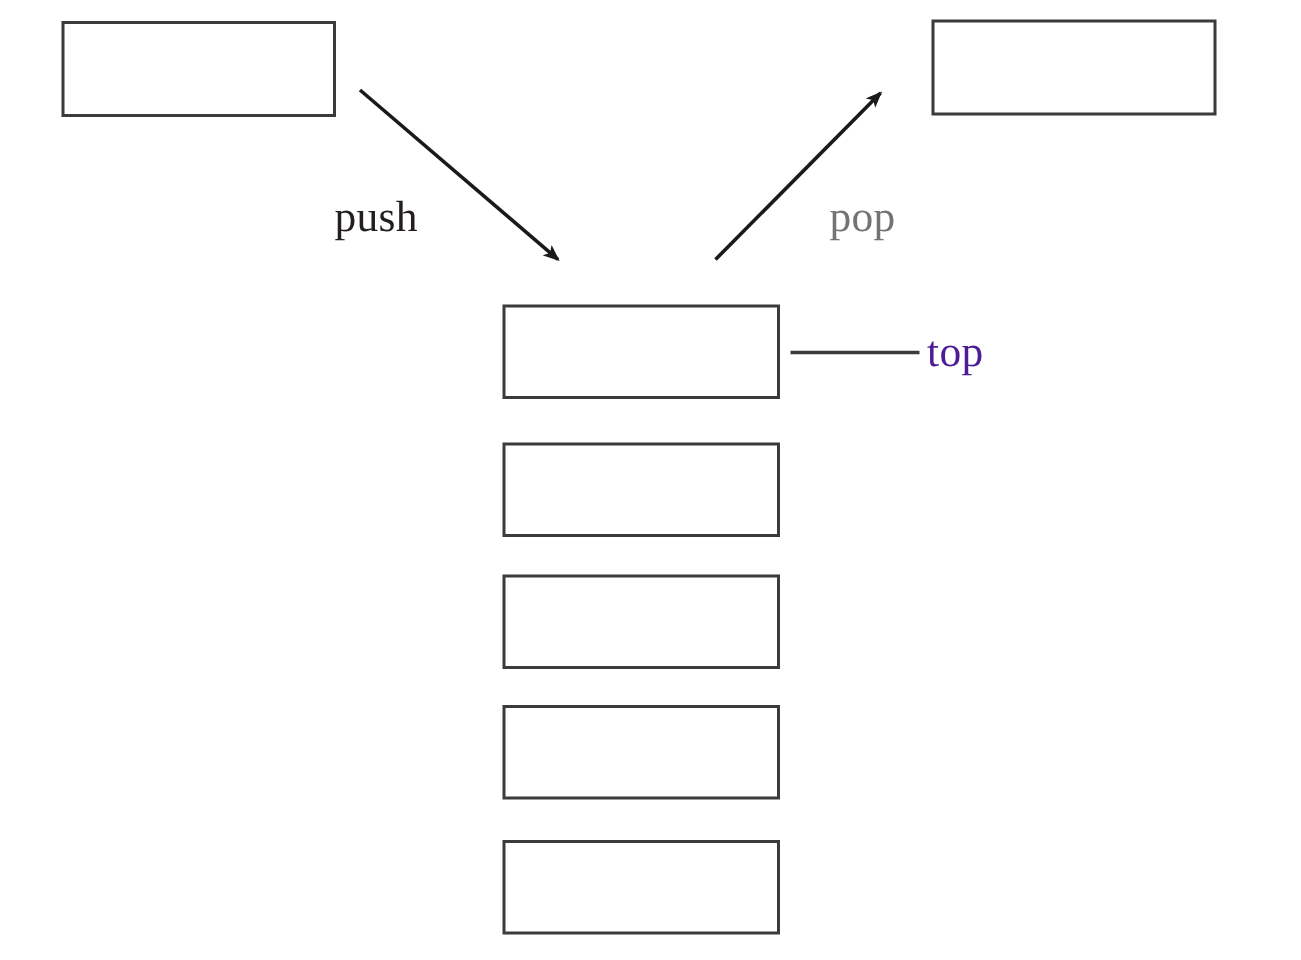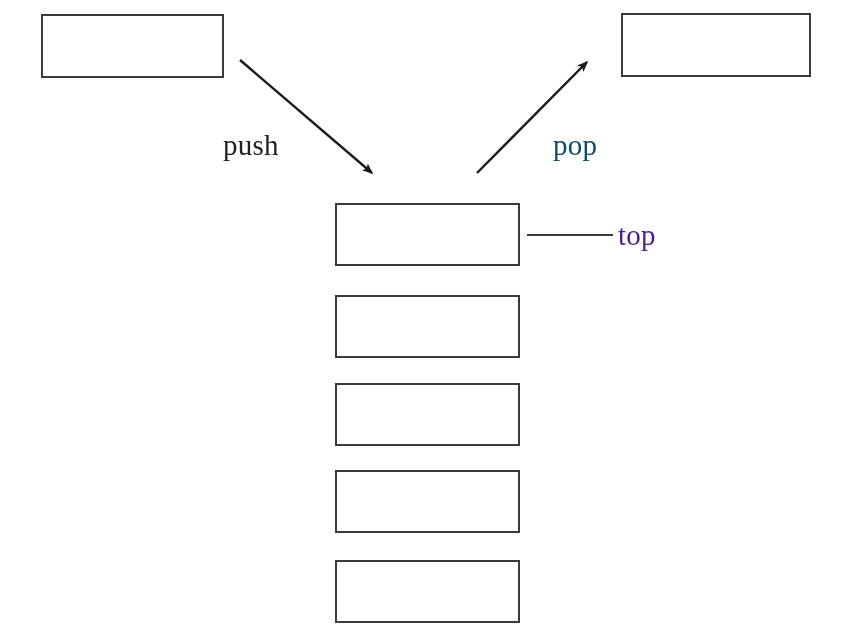--- a/index.html
+++ b/index.html
@@ -63,16 +63,16 @@
       <marker id="arrowhead" markerWidth="11" markerHeight="9" refX="9.5" refY="4.5" orient="auto" markerUnits="userSpaceOnUse">
         <path d="M0,0 L11,4.5 L0,9 L2.6,4.5 Z" fill="#1a1a1a"></path>
       </marker>
     </defs>
     <line id="arrow-push" stroke="#1a1a1a" stroke-width="2.4" marker-end="url(#arrowhead)" x1="240" y1="60" x2="372" y2="173"></line>
     <line id="arrow-pop" stroke="#1a1a1a" stroke-width="2.4" marker-end="url(#arrowhead)" x1="477" y1="173" x2="587" y2="62"></line>
     <line id="leader-top" stroke="#3b3b3b" stroke-width="2.2" x1="527" y1="235" x2="613" y2="235"></line>
   </svg>
 
   <div class="label" id="label-push" style="left: 223px; top: 131px; color: rgb(35, 31, 32);">push</div>
-  <div class="label" id="label-pop" style="left: 553px; top: 131px; color: #0c4a6e;">pop</div>
+  <div class="label" id="label-pop" style="left: 553px; top: 131px; color: #737373;">pop</div>
   <div class="label" id="label-top" style="left: 618px; top: 221px; color: #4c1d95;">top</div>
 
 </div>
 
 </body></html>

